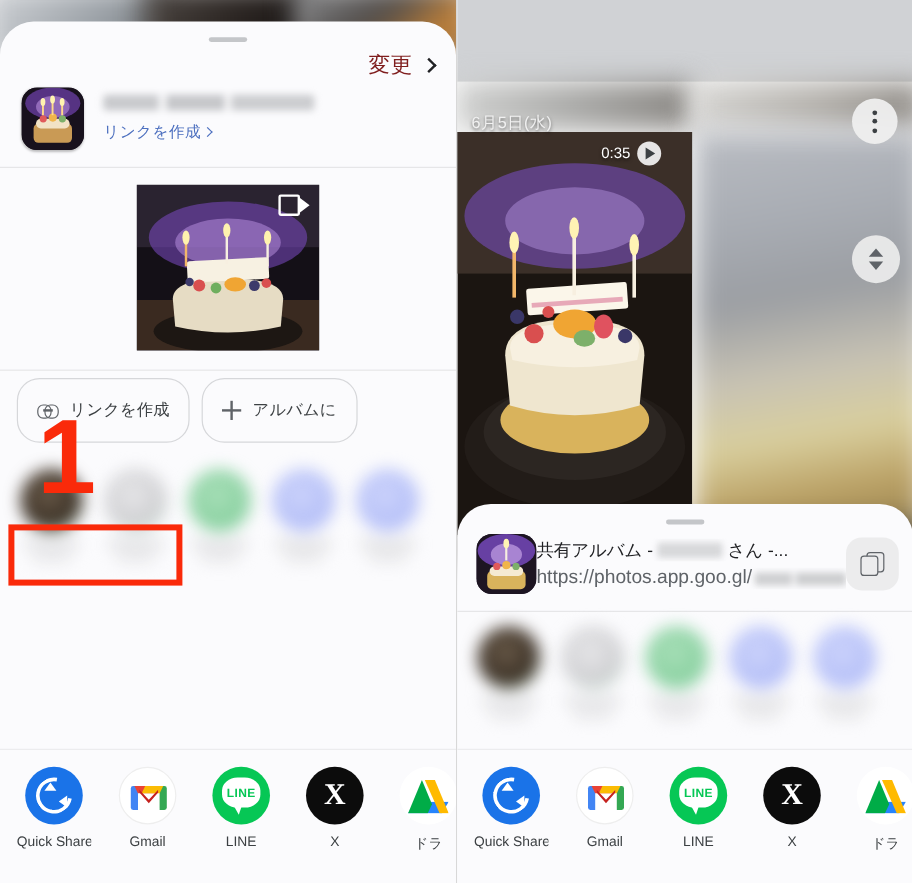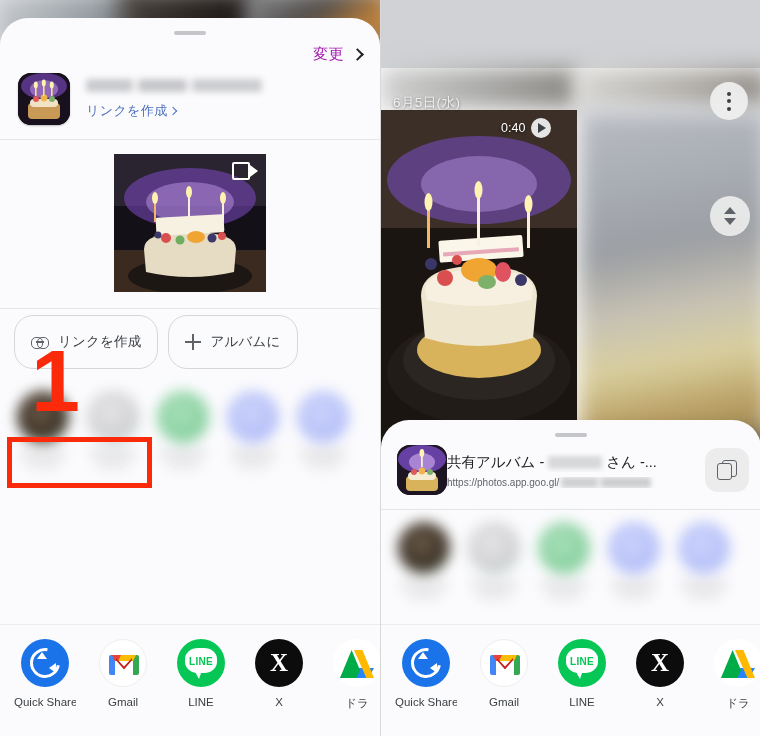--- a/index.html
+++ b/index.html
@@ -38,21 +38,21 @@
   
   .sheet {
     position: absolute; left: 0; width: 380px; background: #fbfbfd;
     border-top-left-radius: 28px; border-top-right-radius: 28px;
   }
   .sheet-left { top: 18px; height: 718px; }
   .grabber { width: 32px; height: 4px; border-radius: 2px; background: #c4c6c9; margin: 13px auto 0; }
 
   .change-row { display: flex; justify-content: flex-end; align-items: center;
     padding: 4px 18px 0 0; height: 34px; gap: 9px; cursor: pointer; }
-  .change-label { font-size: 15px; color: #a21caf; letter-spacing: .5px; }
+  .change-label { font-size: 18px; color: #7f1d1d; letter-spacing: .5px; }
   .chev { width: 9px; height: 9px; border-right: 2.1px solid #202124; border-top: 2.1px solid #202124;
     transform: rotate(45deg); display: inline-block; }
 
   .file-row { display: flex; align-items: center; gap: 16px; padding: 4px 18px 14px 18px; }
   .app-thumb { width: 52px; height: 52px; border-radius: 13px; flex: none; overflow: hidden; position: relative;
     background: #1d1620; box-shadow: 0 1px 2px rgba(0,0,0,.25); }
   .file-meta { flex: 1; min-width: 0; }
   .file-name-blur { height: 13px; width: 176px; border-radius: 3px; margin-bottom: 9px;
     background: linear-gradient(90deg,#c9cacd 0 26%,#f0f0f2 26% 30%,#c6c7ca 30% 57%,#f0f0f2 57% 61%,#cccdd0 61% 100%);
     filter: blur(3.1px); }
@@ -184,21 +184,21 @@
 
   .main-photo { position: absolute; left: 0; top: 110px; width: 196px; height: 336px; overflow: hidden; }
 
   
   .sheet-right { top: 420px; height: 316px; }
   .link-row { display: flex; align-items: center; padding: 8px 12px 14px 16px; }
   .link-thumb { width: 50px; height: 50px; border-radius: 13px; flex: none; overflow: hidden; background: #2b2036; }
   .link-meta { flex: 1; min-width: 0; }
   .link-title { font-size: 14.5px; color: #202124; display: flex; align-items: center; gap: 4px; white-space: nowrap; overflow: hidden; }
   .redact { display: inline-block; height: 13px; width: 54px; border-radius: 2px; background: #d7d8da; filter: blur(2.6px); vertical-align: middle; }
-  .link-url { font-size: 10px; color: #5f6368; display: flex; align-items: center; gap: 2px; margin-top: 5px; white-space: nowrap; overflow: hidden; }
+  .link-url { font-size: 16px; color: #5f6368; display: flex; align-items: center; gap: 2px; margin-top: 5px; white-space: nowrap; overflow: hidden; }
   .redact-url { display: inline-block; height: 11px; width: 90px; border-radius: 2px;
     background: linear-gradient(90deg,#cfd0d2 0 40%,#e8e8ea 40% 46%,#cdced0 46% 100%); filter: blur(2.8px); }
   .copy-btn { width: 44px; height: 44px; border-radius: 13px; background: #ececed; flex: none;
     display: flex; align-items: center; justify-content: center; cursor: pointer; }
   .i-copy { position: relative; width: 20px; height: 20px; }
   .i-copy::before { content:""; position: absolute; right: 0; top: 0; width: 13px; height: 15px;
     border: 1.8px solid #5f6368; border-radius: 3px; }
   .i-copy::after { content:""; position: absolute; left: 0; bottom: 0; width: 13px; height: 15px;
     border: 1.8px solid #5f6368; border-radius: 3px; background: #ececed; }
 
@@ -423,21 +423,21 @@
         <rect x="96" y="84" width="3" height="52" fill="#f7efe0"></rect>
           <ellipse cx="97.5" cy="80" rx="4" ry="9" fill="#fff3b4"></ellipse>
         <rect x="146" y="98" width="3" height="40" fill="#f7efe0"></rect>
           <ellipse cx="147.5" cy="94" rx="4" ry="9" fill="#fff3b4"></ellipse>
       </svg>
     </div>
 
 
     <div class="gp-date">6月5日(水)</div>
     <div class="gp-vid">
-      <span class="gp-dur">0:40</span>
+      <span class="gp-dur">0:35</span>
       <span class="gp-play"></span>
     </div>
 
     <div class="kebab">
         <i></i>
         <i></i>
         <i></i>
       </div>
     <div class="scrollpill">
         <u class="up"></u>

